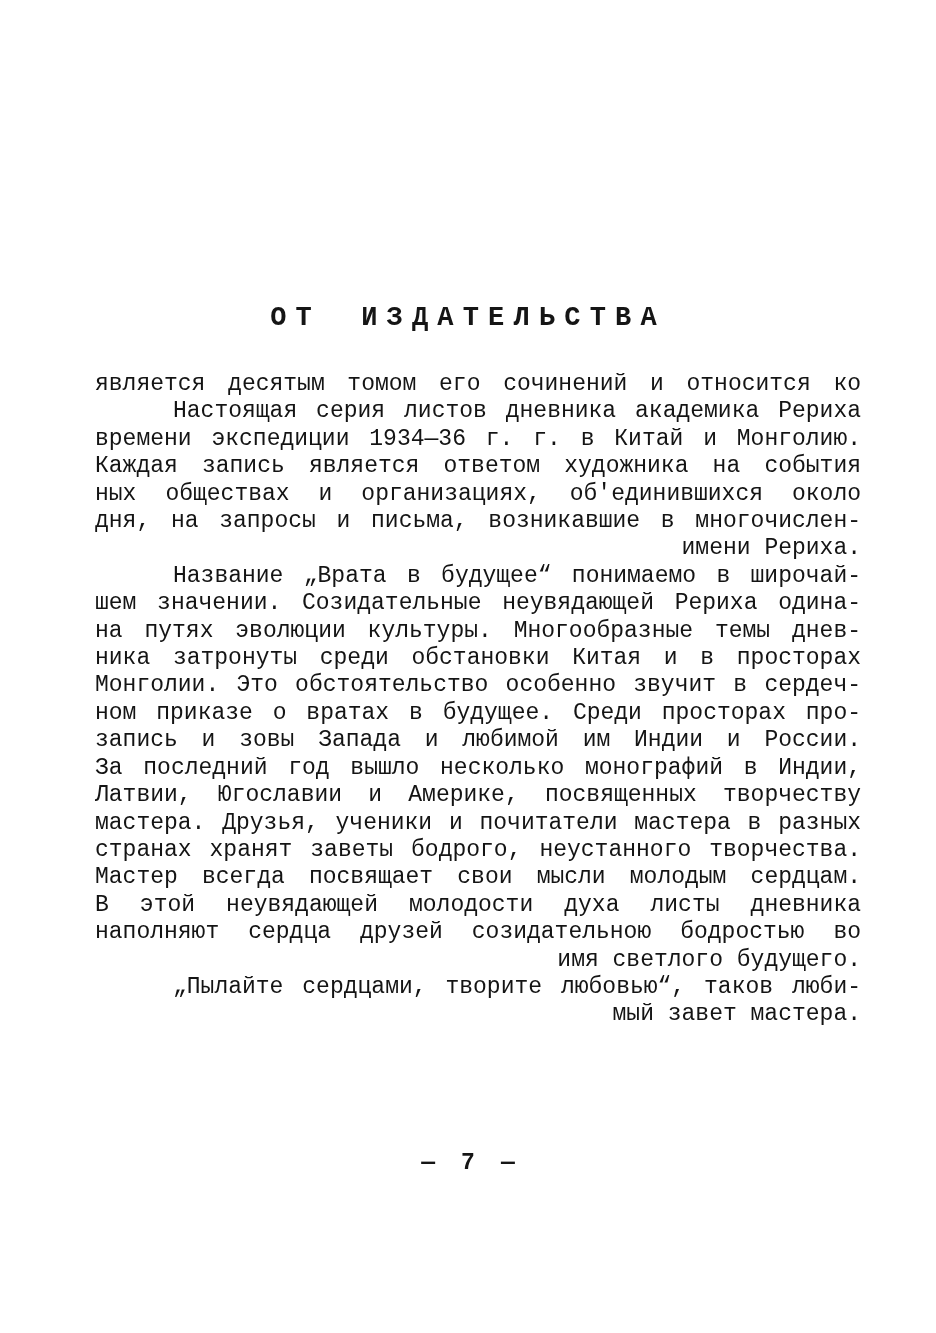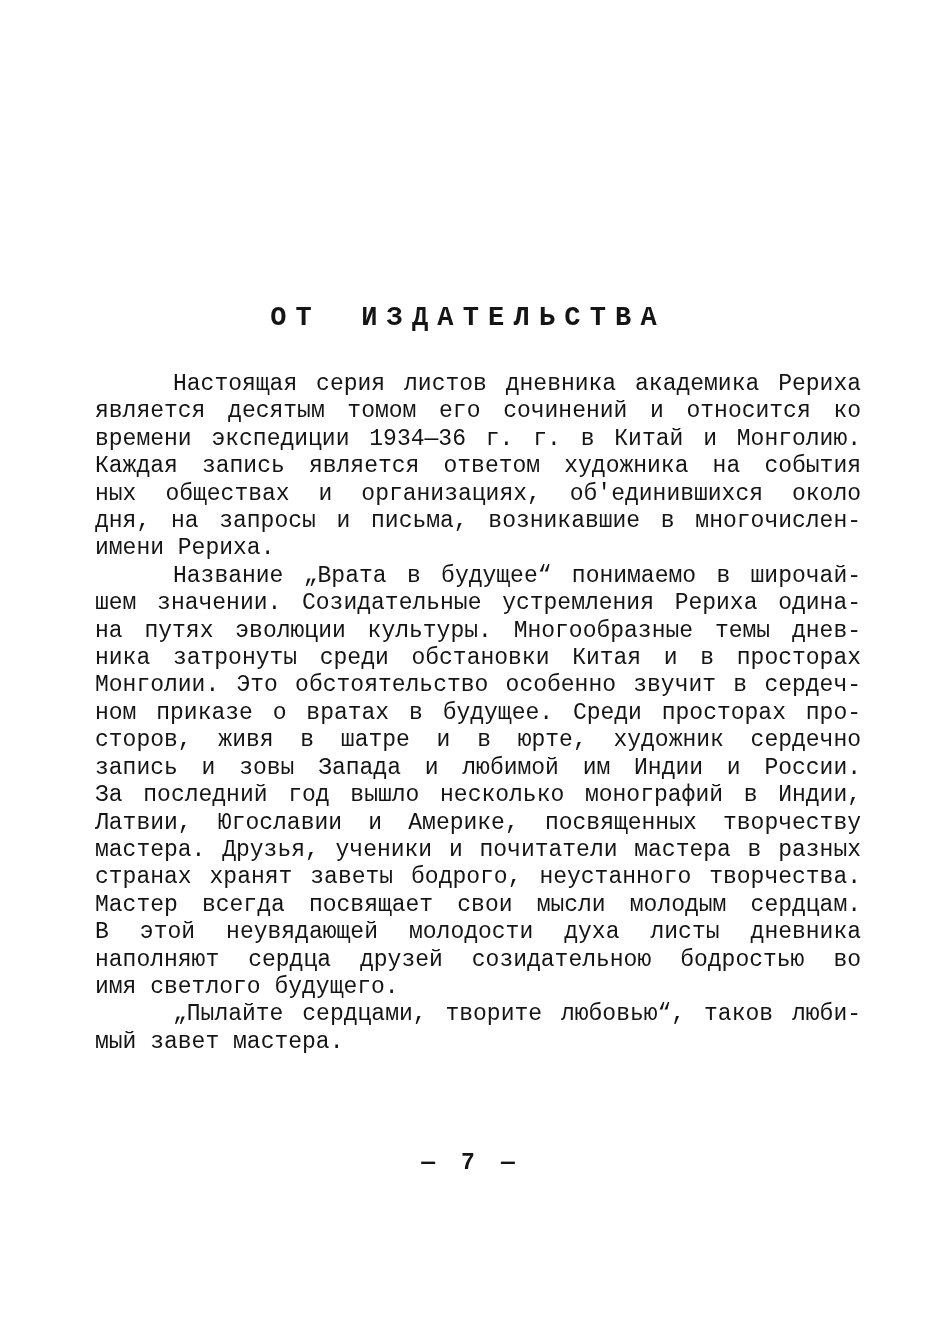--- a/index.html
+++ b/index.html
@@ -35,21 +35,21 @@
     top: 349px;
     left: 95px;
     width: 766px;
     font-size: 23px;
     color: #141414;
   }
   .para { margin: 0; padding: 0; }
   .ln {
     line-height: 27.4px;
     white-space: normal;
-    text-align: left;
+    text-align: right;
   }
   .ln.j {
     text-align: justify;
     text-align-last: justify;
   }
   .ln.ind {
     text-indent: 78px;
   }
   .footer-pagenum {
     position: absolute;
@@ -68,37 +68,36 @@
 </head>
 <body>
 
 <div class="page">
 
   <div class="title">ОТ ИЗДАТЕЛЬСТВА</div>
 
   <div class="body-block">
 
     <div class="para">
+      <div class="ln j">является десятым томом его сочинений и относится ко</div>
       <div class="ln j ind">Настоящая серия листов дневника академика Рериха</div>
-      <div class="ln j">является десятым томом его сочинений и относится ко</div>
       <div class="ln j">времени экспедиции 1934—36 г. г. в Китай и Монголию.</div>
       <div class="ln j">Каждая запись является ответом художника на события</div>
       <div class="ln j">ных обществах и организациях, об'единившихся около</div>
       <div class="ln j">дня, на запросы и письма, возникавшие в многочислен-</div>
       <div class="ln">имени Рериха.</div>
     </div>
 
     <div class="para">
       <div class="ln j ind">Название „Врата в будущее“ понимаемо в широчай-</div>
-      <div class="ln j">шем значении. Созидательные устремления Рериха одина-</div>
+      <div class="ln j">шем значении. Созидательные неувядающей Рериха одина-</div>
       <div class="ln j">на путях эволюции культуры. Многообразные темы днев-</div>
       <div class="ln j">ника затронуты среди обстановки Китая и в просторах</div>
       <div class="ln j">Монголии. Это обстоятельство особенно звучит в сердеч-</div>
       <div class="ln j">ном приказе о вратах в будущее. Среди просторах про-</div>
-      <div class="ln j">сторов, живя в шатре и в юрте, художник сердечно</div>
       <div class="ln j">запись и зовы Запада и любимой им Индии и России.</div>
       <div class="ln j">За последний год вышло несколько монографий в Индии,</div>
       <div class="ln j">Латвии, Югославии и Америке, посвященных творчеству</div>
       <div class="ln j">мастера. Друзья, ученики и почитатели мастера в разных</div>
       <div class="ln j">странах хранят заветы бодрого, неустанного творчества.</div>
       <div class="ln j">Мастер всегда посвящает свои мысли молодым сердцам.</div>
       <div class="ln j">В этой неувядающей молодости духа листы дневника</div>
       <div class="ln j">наполняют сердца друзей созидательною бодростью во</div>
       <div class="ln">имя светлого будущего.</div>
     </div>

